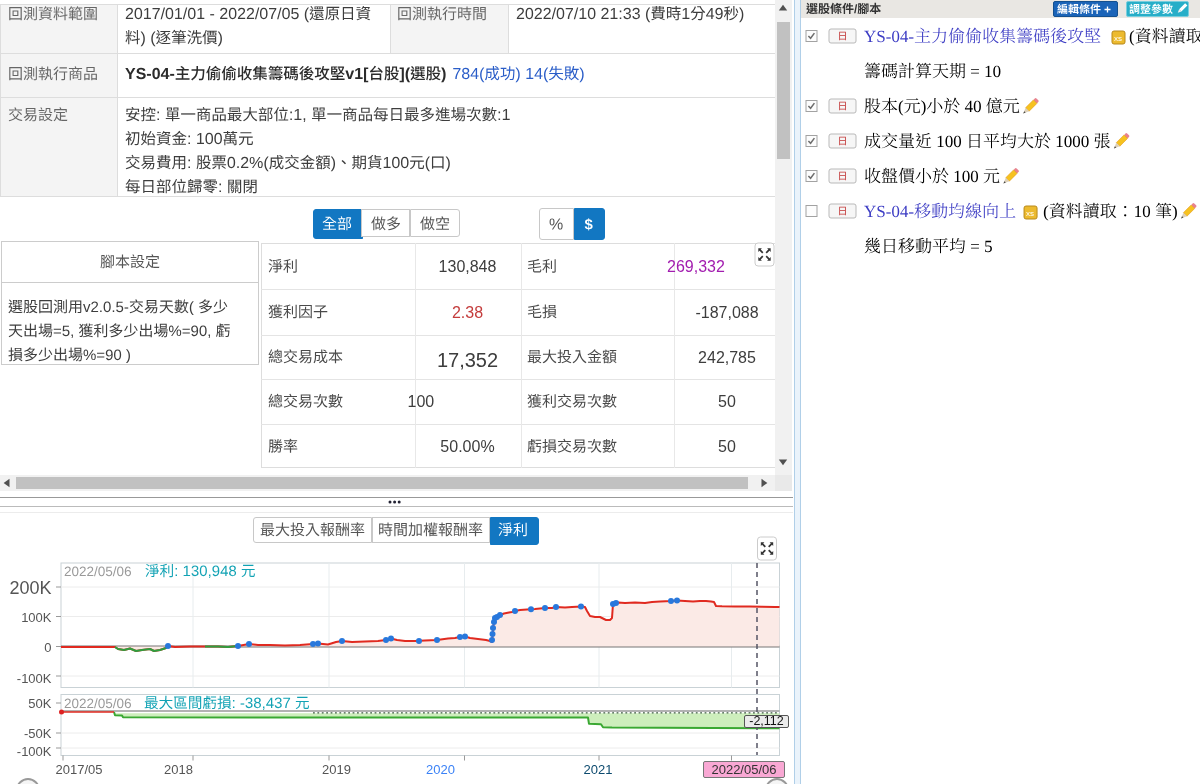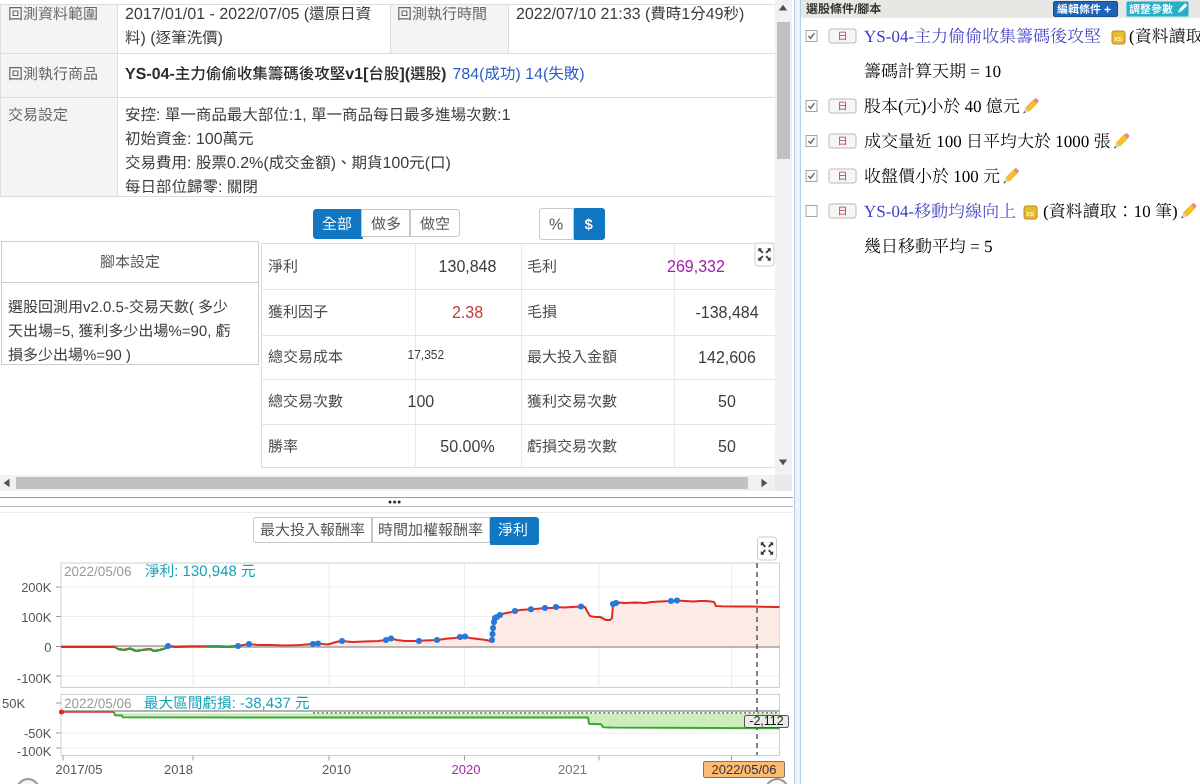--- a/index.html
+++ b/index.html
@@ -44,40 +44,40 @@
     <div style="position:absolute;left:253px;top:517px;width:119px;height:26px;background:#fff;border:1px solid #c8c8c8;box-sizing:border-box;border-radius:3px 0 0 3px"></div>
     <div style="position:absolute;left:372px;top:517px;width:118px;height:26px;background:#fff;border:1px solid #c8c8c8;box-sizing:border-box"></div>
     <div style="position:absolute;left:490px;top:517px;width:47px;height:26px;background:#1277c2;border:1px solid #1277c2;border-radius:0 3px 3px 0"></div>
     <div style="position:absolute;left:794px;top:0px;width:7px;height:784px;background:#eaf3fb;border-left:1px solid #b0cfe8;border-right:1px solid #b0cfe8;box-sizing:border-box"></div>
     <div style="position:absolute;left:801px;top:0px;width:399px;height:18px;background:#e9e7e3"></div>
     <div style="position:absolute;left:1053px;top:1px;width:65px;height:16px;background:#1b64b8;border:1px solid #14508f;border-radius:2px;box-sizing:border-box"></div>
     <div style="position:absolute;left:1126px;top:1px;width:63px;height:16px;background:#27aec8;border:1px solid #79cedd;border-radius:2px;box-sizing:border-box"></div>
 <div style="position:absolute;left:407.5px;top:257px;width:120px;text-align:center;font-size:16px;color:#3d3d3d">130,848</div>
     <div style="position:absolute;left:667px;top:257px;width:120px;text-align:left;font-size:16px;color:#a21caf">269,332</div>
     <div style="position:absolute;left:407.5px;top:302.5px;width:120px;text-align:center;font-size:16px;color:#c43c3c">2.38</div>
-    <div style="position:absolute;left:667px;top:302.5px;width:120px;text-align:center;font-size:16px;color:#3d3d3d">-138,484</div>
-    <div style="position:absolute;left:407.5px;top:347.5px;width:120px;text-align:left;font-size:12px;color:#3d3d3d">17,352</div>
-    <div style="position:absolute;left:667px;top:347.5px;width:120px;text-align:center;font-size:16px;color:#3d3d3d">142,606</div>
+    <div style="position:absolute;left:667px;top:302.5px;width:120px;text-align:center;font-size:16px;color:#3d3d3d">-187,088</div>
+    <div style="position:absolute;left:407.5px;top:347.5px;width:120px;text-align:center;font-size:20px;color:#3d3d3d">17,352</div>
+    <div style="position:absolute;left:667px;top:347.5px;width:120px;text-align:center;font-size:16px;color:#3d3d3d">242,785</div>
     <div style="position:absolute;left:407.5px;top:392px;width:120px;text-align:left;font-size:16px;color:#3d3d3d">100</div>
     <div style="position:absolute;left:667px;top:392px;width:120px;text-align:center;font-size:16px;color:#3d3d3d">50</div>
     <div style="position:absolute;left:407.5px;top:437px;width:120px;text-align:center;font-size:16px;color:#3d3d3d">50.00%</div>
     <div style="position:absolute;left:667px;top:437px;width:120px;text-align:center;font-size:16px;color:#3d3d3d">50</div>
-    <div style="position:absolute;left:2px;top:580.2px;width:49.5px;text-align:right;font-size:13px;color:#555;line-height:16px">200K</div>
+    <div style="position:absolute;left:2px;top:580.2px;width:49.5px;text-align:right;font-size:18px;color:#555;line-height:16px">200K</div>
     <div style="position:absolute;left:2px;top:609.6px;width:49.5px;text-align:right;font-size:13px;color:#555;line-height:16px">100K</div>
     <div style="position:absolute;left:2px;top:640px;width:49.5px;text-align:right;font-size:13px;color:#555;line-height:16px">0</div>
     <div style="position:absolute;left:2px;top:670.5px;width:49.5px;text-align:right;font-size:13px;color:#555;line-height:16px">-100K</div>
-    <div style="position:absolute;left:2px;top:695.5px;width:49.5px;text-align:left;font-size:13px;color:#555;line-height:16px">50K</div>
+    <div style="position:absolute;left:2px;top:695.5px;width:49.5px;text-align:right;font-size:13px;color:#555;line-height:16px">50K</div>
     <div style="position:absolute;left:2px;top:725.5px;width:49.5px;text-align:right;font-size:13px;color:#555;line-height:16px">-50K</div>
     <div style="position:absolute;left:2px;top:743.5px;width:49.5px;text-align:right;font-size:13px;color:#555;line-height:16px">-100K</div>
     <div style="position:absolute;left:39px;top:762px;width:80px;text-align:center;font-size:13px;color:#555;line-height:15px">2017/05</div>
     <div style="position:absolute;left:164px;top:762px;width:80px;text-align:left;font-size:13px;color:#555;line-height:15px">2018</div>
-    <div style="position:absolute;left:296.5px;top:762px;width:80px;text-align:center;font-size:13px;color:#555;line-height:15px">2010</div>
-    <div style="position:absolute;left:426px;top:762px;width:80px;text-align:center;font-size:13px;color:#a21caf;line-height:15px">2020</div>
-    <div style="position:absolute;left:558px;top:762px;width:80px;font-size:13px;color:#737373;line-height:15px">2021</div>
-    <div style="position:absolute;left:703px;top:761px;width:80px;height:15px;background:#fdba74;border:1px solid #777;border-radius:2px;font-size:13px;color:#333;text-align:center;line-height:16px">2022/05/06</div>
+    <div style="position:absolute;left:296.5px;top:762px;width:80px;text-align:center;font-size:13px;color:#555;line-height:15px">2019</div>
+    <div style="position:absolute;left:426px;top:762px;width:80px;text-align:left;font-size:13px;color:#3b82f6;line-height:15px">2020</div>
+    <div style="position:absolute;left:558px;top:762px;width:80px;text-align:center;font-size:13px;color:#0c4a6e;line-height:15px">2021</div>
+    <div style="position:absolute;left:703px;top:761px;width:80px;height:15px;background:#f9a8d4;border:1px solid #777;border-radius:2px;font-size:13px;color:#333;text-align:center;line-height:16px">2022/05/06</div>
 <svg width="1200" height="784" style="position:absolute;left:0;top:0">
 <defs>
         <path id="g0" d="M374 500V271H618V500ZM303 568H692V204H303ZM82 799H919V-79H839V724H159V-79H82ZM126 46H885V-25H126Z"></path>
         <path id="g1" d="M377 543V419H537V543ZM377 356V231H537V356ZM377 729V606H537V729ZM313 795H604V165H313ZM490 116 546 147Q567 124 590 96Q612 68 631 41Q650 14 661 -7L601 -45Q591 -23 572 5Q553 33 532 62Q510 91 490 116ZM354 144 424 125Q398 67 359 11Q320 -45 279 -83Q273 -77 262 -69Q250 -61 239 -54Q228 -46 220 -41Q260 -6 296 43Q332 92 354 144ZM854 840H923V14Q923 -21 914 -38Q905 -56 883 -65Q862 -74 824 -77Q787 -80 725 -80Q723 -66 716 -45Q710 -24 702 -8Q747 -9 783 -9Q819 -9 831 -9Q843 -8 848 -4Q854 1 854 14ZM680 737H746V164H680ZM81 776 124 829Q153 817 183 800Q213 782 240 764Q267 745 284 728L239 668Q223 685 196 704Q170 724 140 743Q109 762 81 776ZM38 506 79 561Q109 550 141 534Q173 518 200 501Q228 484 245 468L202 407Q185 423 158 441Q130 459 98 476Q67 493 38 506ZM58 -27Q79 12 104 65Q128 118 152 178Q177 237 197 292L257 253Q239 201 216 144Q194 88 171 34Q148 -21 126 -67Z"></path>
         <path id="g2" d="M254 318V249H758V318ZM254 201V131H758V201ZM254 434V367H758V434ZM181 485H833V81H181ZM595 34 646 75Q700 59 755 40Q810 20 858 2Q907 -17 943 -34L876 -77Q844 -60 799 -42Q754 -23 702 -3Q649 17 595 34ZM348 74 417 43Q376 19 324 -4Q271 -27 215 -46Q159 -65 109 -79Q103 -71 93 -60Q83 -50 72 -40Q62 -29 53 -22Q105 -11 160 4Q214 18 263 36Q312 55 348 74ZM463 772H875V714H463ZM479 843 546 828Q526 766 492 709Q458 652 420 613Q414 619 404 626Q393 633 382 640Q371 648 363 652Q402 688 432 738Q462 788 479 843ZM598 736H668V701Q668 673 658 643Q648 613 616 584Q585 556 522 532Q459 508 354 492Q348 505 336 522Q324 539 313 549Q411 562 468 580Q525 599 553 620Q581 641 590 662Q598 684 598 704ZM658 676Q683 644 728 619Q773 594 833 578Q893 563 961 557Q950 547 938 529Q925 511 919 497Q847 507 786 530Q724 552 678 586Q632 620 604 664ZM70 781H311V722H70ZM48 624H337V564H48ZM851 772H863L875 776L925 759Q906 721 884 681Q862 641 840 613L782 634Q799 660 818 695Q838 730 851 762Z"></path>
         <path id="g3" d="M208 839H278V-80H208ZM47 504H442V434H47ZM54 762 109 776Q124 741 136 701Q148 661 156 623Q165 585 168 554L109 539Q107 569 99 608Q91 646 80 686Q68 727 54 762ZM377 779 443 763Q431 725 416 684Q402 642 388 604Q373 566 360 537L311 553Q322 583 335 623Q348 663 360 704Q371 746 377 779ZM765 840H837V-79H765ZM440 203 954 296 966 227 453 134ZM516 717 554 769Q583 752 614 730Q644 709 671 687Q698 665 714 646L674 589Q659 608 632 631Q606 654 576 677Q545 700 516 717ZM465 465 500 518Q530 503 562 484Q594 464 623 444Q652 423 669 405L632 345Q614 363 586 384Q558 406 526 428Q495 449 465 465ZM134 375 189 357Q178 301 160 240Q143 178 121 123Q99 68 72 32Q69 45 62 60Q56 75 48 90Q40 105 34 116Q54 145 74 189Q94 233 110 282Q125 331 134 375ZM324 374Q332 363 347 336Q362 309 380 276Q397 243 411 215Q425 187 431 174L377 118Q370 139 358 170Q346 201 332 236Q317 270 304 299Q291 328 282 345Z"></path>
         <path id="g4" d="M68 543H527V485H68ZM48 111H534V52H48ZM598 559H857V493H598ZM269 603H334V-80H269ZM567 559H639V60Q639 31 649 22Q659 13 691 13Q699 13 720 13Q740 13 766 13Q791 13 812 13Q834 13 845 13Q864 13 874 24Q884 34 888 63Q893 92 894 147Q908 138 927 130Q946 122 961 118Q957 51 946 14Q935 -24 912 -40Q890 -55 850 -55Q844 -55 827 -55Q810 -55 788 -55Q766 -55 744 -55Q723 -55 706 -55Q690 -55 684 -55Q639 -55 614 -46Q588 -36 578 -11Q567 14 567 60ZM817 559H890V260Q890 233 882 216Q875 199 853 190Q833 181 798 178Q763 176 712 176Q709 192 701 212Q693 232 686 247Q727 246 758 246Q789 245 800 246Q810 247 814 250Q817 253 817 262ZM165 276V213H434V276ZM165 387V325H434V387ZM104 437H498V162H104ZM173 770H494V709H173ZM589 769H956V708H589ZM196 848 263 829Q244 782 218 736Q191 689 160 648Q130 608 99 577Q93 584 84 594Q74 603 64 612Q54 622 45 628Q92 669 132 727Q172 785 196 848ZM608 847 677 831Q654 760 614 695Q574 630 529 586Q524 592 513 600Q502 608 491 616Q480 625 471 630Q516 670 552 727Q587 784 608 847ZM248 679 295 717Q322 696 353 668Q384 640 400 620L352 576Q335 598 305 627Q275 656 248 679ZM685 673 734 713Q760 693 789 668Q818 642 835 622L784 577Q768 597 740 624Q711 652 685 673Z"></path>
         <path id="g5" d="M212 554H791V508H212ZM226 279H784V234H226ZM510 335H579V45H510ZM346 429V363H652V429ZM281 470H719V323H281ZM425 717 489 708Q477 665 462 616Q447 566 436 531H367Q382 569 398 620Q414 672 425 717ZM273 659H695V526H632V615H273ZM82 796H918V-80H844V728H153V-80H82ZM126 30H885V-38H126ZM286 162H777V115H286ZM288 263 346 257Q337 220 326 182Q315 143 305 115H245Q257 146 268 186Q279 227 288 263Z"></path>
         <path id="g6" d="M103 0V127Q154 244 228 334Q301 423 382 496Q463 568 542 630Q622 692 686 754Q750 816 790 884Q829 952 829 1038Q829 1154 761 1218Q693 1282 572 1282Q457 1282 382 1220Q308 1157 295 1044L111 1061Q131 1230 254 1330Q378 1430 572 1430Q785 1430 900 1330Q1014 1229 1014 1044Q1014 962 976 881Q939 800 865 719Q791 638 582 468Q467 374 399 298Q331 223 301 153H1036V0Z"></path>
         <path id="g7" d="M1059 705Q1059 352 934 166Q810 -20 567 -20Q324 -20 202 165Q80 350 80 705Q80 1068 198 1249Q317 1430 573 1430Q822 1430 940 1247Q1059 1064 1059 705ZM876 705Q876 1010 806 1147Q735 1284 573 1284Q407 1284 334 1149Q262 1014 262 705Q262 405 336 266Q409 127 569 127Q728 127 802 269Q876 411 876 705Z"></path>

